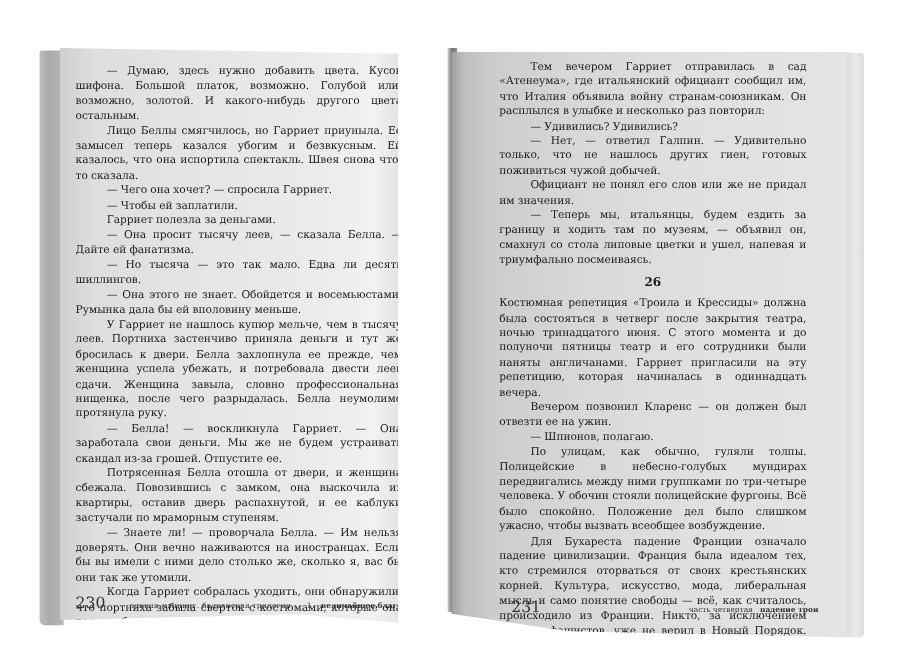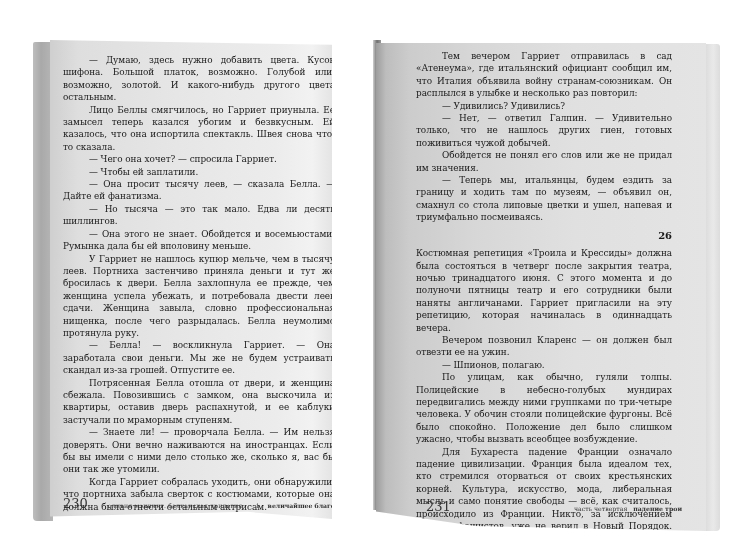--- a/index.html
+++ b/index.html
@@ -38,21 +38,21 @@
   }
   .text-col {
     position:absolute; font-size:8.9px; line-height:12.4px; text-align:justify;
     letter-spacing:-0.05px;
   }
   .page-left .text-col { left:13px; top:14px; width:272px; }
   .page-right .text-col { left:40px; top:7px; width:256px; }
   .text-col p { margin:0; text-indent:26px; }
   .text-col p.noindent { text-indent:0; }
   .chapter-num {
-    text-align:right; font-weight:bold; font-size:10px; margin:6px 0 5px 0; text-indent:0;
+    text-align:center; font-weight:bold; font-size:10px; margin:6px 0 5px 0; text-indent:0;
   }
   .footer {
     position:absolute; font-size:6.2px; color:#333; display:flex; align-items:baseline;
     white-space:nowrap;
   }
   .page-left .footer { left:13px; top:456px; width:272px; }
   .page-right .footer { left:50px; top:456px; width:256px; }
   .footer .pnum { font-size:13px; }
   .footer .author { margin-left:20px; letter-spacing:0.2px; }
   .footer .spacer { flex:1; }
@@ -66,20 +66,21 @@
 <div class="book">
   <div class="edge-left"></div>
   <div class="edge-right"></div>
 
   <div class="page page-left">
     <div class="text-col">
       <p>— Думаю, здесь нужно добавить цвета. Кусок шифона. Большой платок, возможно. Голубой или, возможно, золотой. И какого-нибудь другого цвета остальным.</p>
       <p>Лицо Беллы смягчилось, но Гарриет приуныла. Ее замысел теперь казался убогим и безвкусным. Ей казалось, что она испортила спектакль. Швея снова что-то сказала.</p>
       <p>— Чего она хочет? — спросила Гарриет.</p>
       <p>— Чтобы ей заплатили.</p>
+      <p>Гарриет полезла за деньгами.</p>
       <p>— Она просит тысячу леев, — сказала Белла. — Дайте ей фанатизма.</p>
       <p>— Но тысяча — это так мало. Едва ли десять шиллингов.</p>
       <p>— Она этого не знает. Обойдется и восемьюстами. Румынка дала бы ей вполовину меньше.</p>
       <p>У Гарриет не нашлось купюр мельче, чем в тысячу леев. Портниха застенчиво приняла деньги и тут же бросилась к двери. Белла захлопнула ее прежде, чем женщина успела убежать, и потребовала двести леев сдачи. Женщина завыла, словно профессиональная нищенка, после чего разрыдалась. Белла неумолимо протянула руку.</p>
       <p>— Белла! — воскликнула Гарриет. — Она заработала свои деньги. Мы же не будем устраивать скандал из-за грошей. Отпустите ее.</p>
       <p>Потрясенная Белла отошла от двери, и женщина сбежала. Повозившись с замком, она выскочила из квартиры, оставив дверь распахнутой, и ее каблуки застучали по мраморным ступеням.</p>
       <p>— Знаете ли! — проворчала Белла. — Им нельзя доверять. Они вечно наживаются на иностранцах. Если бы вы имели с ними дело столько же, сколько я, вас бы они так же утомили.</p>
       <p>Когда Гарриет собралась уходить, они обнаружили, что портниха забыла сверток с костюмами, которые она должна была отнести остальным актрисам.</p>
 
     </div>
@@ -92,21 +93,21 @@
     </div>
   </div>
 
   <div class="spine-shadow"></div>
 
   <div class="page page-right">
     <div class="text-col">
       <p>Тем вечером Гарриет отправилась в сад «Атенеума», где итальянский официант сообщил им, что Италия объявила войну странам-союзникам. Он расплылся в улыбке и несколько раз повторил:</p>
       <p>— Удивились? Удивились?</p>
       <p>— Нет, — ответил Галпин. — Удивительно только, что не нашлось других гиен, готовых поживиться чужой добычей.</p>
-      <p>Обойдется не понял его слов или же не придал им значения.</p>
+      <p>Официант не понял его слов или же не придал им значения.</p>
       <p>— Теперь мы, итальянцы, будем ездить за границу и ходить там по музеям, — объявил он, смахнул со стола липовые цветки и ушел, напевая и триумфально посмеиваясь.</p>
       <div class="chapter-num">26</div>
       <p class="noindent">Костюмная репетиция «Троила и Крессиды» должна была состояться в четверг после закрытия театра, ночью тринадцатого июня. С этого момента и до полуночи пятницы театр и его сотрудники были наняты англичанами. Гарриет пригласили на эту репетицию, которая начиналась в одиннадцать вечера.</p>
       <p>Вечером позвонил Кларенс — он должен был отвезти ее на ужин.</p>
       <p>— Шпионов, полагаю.</p>
       <p>По улицам, как обычно, гуляли толпы. Полицейские в небесно-голубых мундирах передвигались между ними группками по три-четыре человека. У обочин стояли полицейские фургоны. Всё было спокойно. Положение дел было слишком ужасно, чтобы вызвать всеобщее возбуждение.</p>
       <p>Для Бухареста падение Франции означало падение цивилизации. Франция была идеалом тех, кто стремился оторваться от своих крестьянских корней. Культура, искусство, мода, либеральная мысль и само понятие свободы — всё, как считалось, происходило из Франции. Никто, за исключением горстки фашистов, уже не верил в Новый Порядок. Истина была очевидна даже тем, кто делал вложения в Германию: победа нацизма станет победой тьмы. Отрезанная от Западной Европы Румыния падет в пучину репрессий, фанатизма, насилия, предрассудков и тирании. Спасения не было.</p>
 
     </div>
     <div class="footer">

